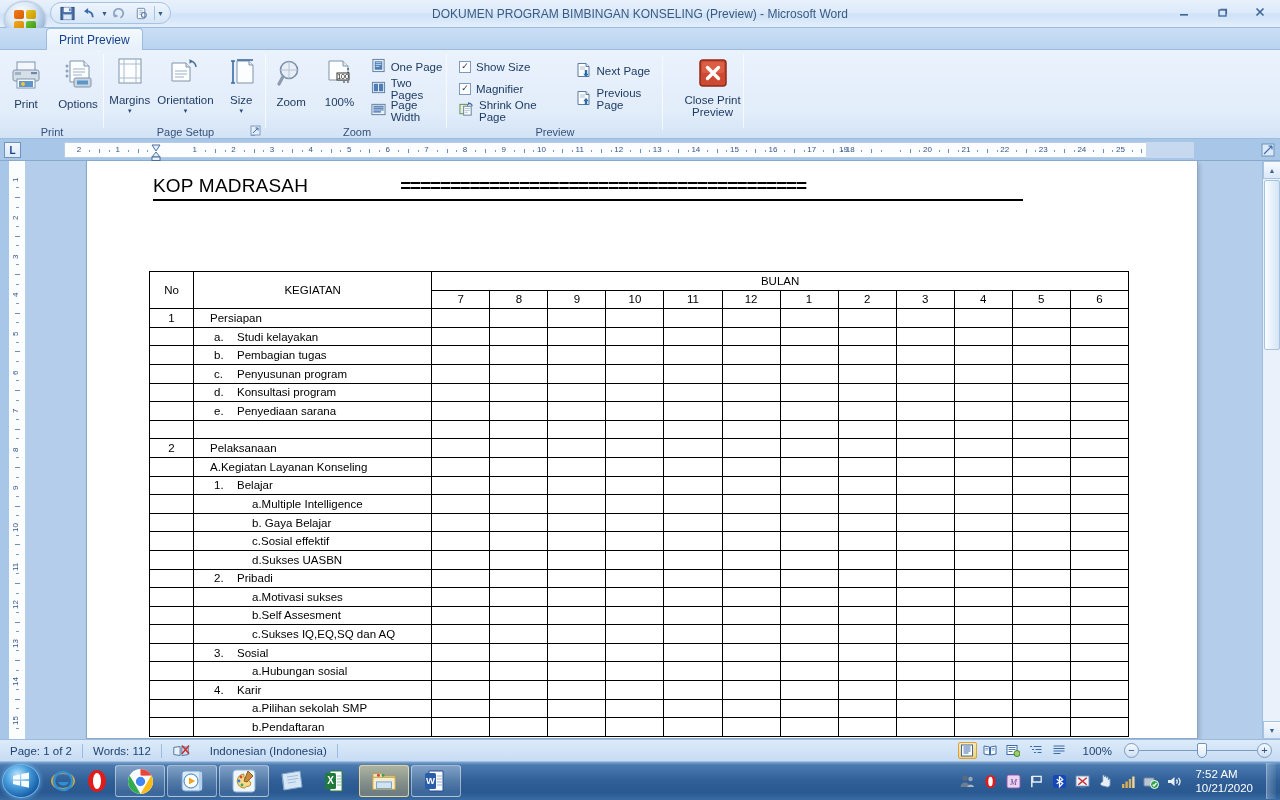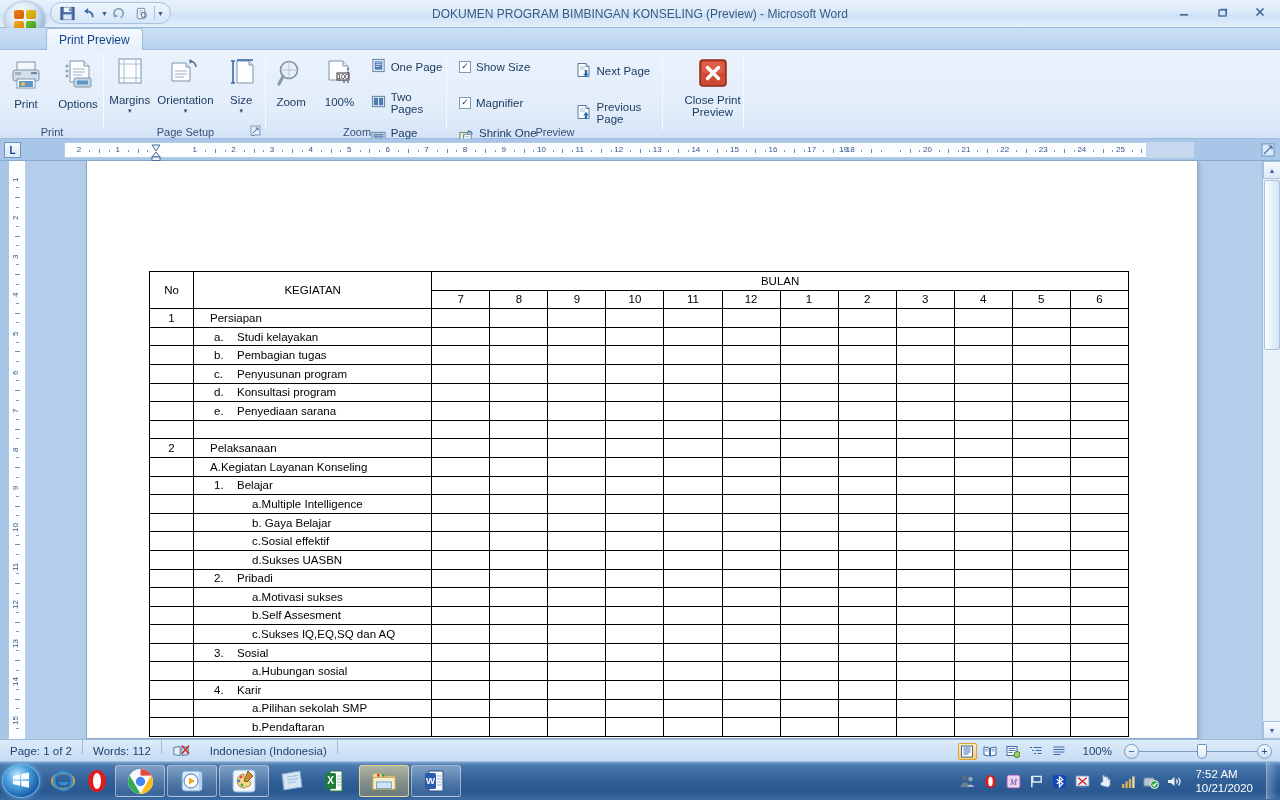--- a/index.html
+++ b/index.html
@@ -87,21 +87,21 @@
   .bigbtn {
     width: 56px; display: flex; flex-direction: column; align-items: center;
     padding-top: 6px; cursor: default;
   }
   .bigbtn .lbl { font-size: 11.5px; color: #1f3c63; margin-top: 3px; text-align: center; line-height: 12px; }
   .bigbtn .caret { font-size: 7px; color: #27497a; line-height: 8px; margin-top: 1px; }
   .smallbtn {
     display: flex; align-items: center; gap: 5px; height: 21px;
     font-size: 11.5px; color: #1f3c63; padding: 0 3px;
   }
-  .stack { display: flex; flex-direction: column; gap: 15px; padding-top: 4px; }
+  .stack { display: flex; flex-direction: column; gap: 1px; padding-top: 4px; }
   .cb {
     width: 12px; height: 12px; border: 1px solid #7d9bbd; background: #fff;
     display: flex; align-items: center; justify-content: center;
     font-size: 9px; color: #1f3c63; line-height: 1;
   }
   .dialog-launcher {
     position: absolute; right: 4px; bottom: 2px; width: 12px; height: 12px;
   }
 
   
@@ -199,21 +199,21 @@
   .ind1 { padding-left: 14px; }
   .ind2 { padding-left: 18px; display: flex; gap: 9px; }
   .ind2 .ltr { width: 14px; }
   .ind3 { padding-left: 56px; }
 
   
   .statusbar {
     position: absolute; left: 0; top: 739px; width: 1280px; height: 22px;
     background: linear-gradient(to bottom, #dcebfa, #c7dcf3);
     border-top: 1px solid #9dbbdc;
-    display: flex; align-items: flex-start;
+    display: flex; align-items: center;
     font-size: 11.5px; color: #1f4272;
   }
   .sb-item { padding: 0 10px; height: 22px; line-height: 22px; display: flex; align-items: center; gap: 5px;}
   .sb-div { width: 1px; height: 14px; background: #9dbbdc; }
   .sb-right { margin-left: auto; display: flex; align-items: center; gap: 4px; padding-right: 8px; }
   .viewbtn {
     width: 19px; height: 17px; display: flex; align-items: center; justify-content: center;
     border: 1px solid transparent;
   }
   .viewbtn.active { background: linear-gradient(to bottom,#fdeab4,#f8cf72); border: 1px solid #d9a33b; border-radius: 2px; }
@@ -739,20 +739,24 @@
       <div class="vtick" style="top: 537.7px;"></div>
       <div class="vdot" style="top: 547.35px;"></div>
       <div class="vmark" style="top: 564px;">15</div>
       <div class="vdot" style="top: 566.65px;"></div>
     </div>
 </div>
 
 <div class="docarea">
   <div class="page">
 
+    <div class="kop-row">
+      <span class="kop-title">KOP MADRASAH</span>
+      <span class="kop-eq">=========================================</span>
+    </div>
 
 
     <table class="sched">
       <thead>
         <tr>
           <td class="c-no" rowspan="2">No</td>
           <td class="c-keg" rowspan="2" style="text-align:center;">KEGIATAN</td>
           <td class="c-bulan" colspan="12">BULAN</td>
         </tr>
         <tr id="monthrow">

